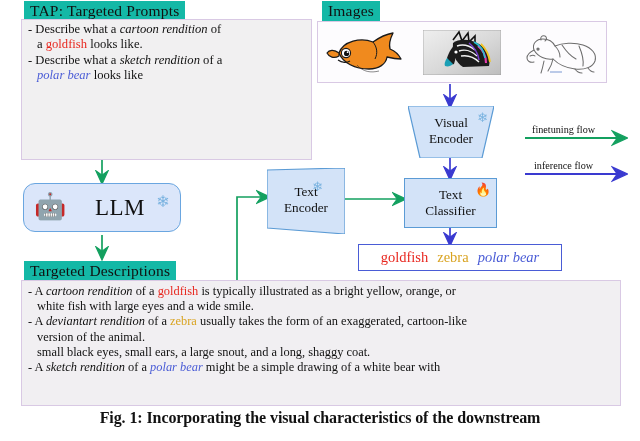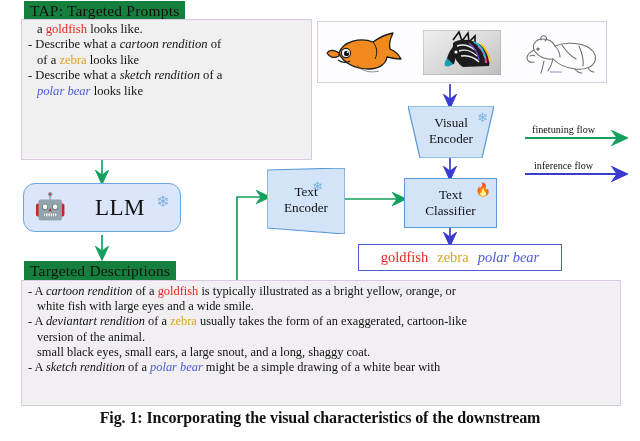--- a/index.html
+++ b/index.html
@@ -5,21 +5,21 @@
   html,body{margin:0;padding:0;background:#ffffff;}
   body{
     width:640px;height:441px;position:relative;overflow:hidden;
     font-family:"Liberation Serif","DejaVu Serif",serif;
     color:#111;
   }
   .fig{position:absolute;left:0;top:0;width:640px;height:441px;}
 
   
   .hdr{
-    position:absolute;background:#15803d;
+    position:absolute;background:#14b8a6;
     font-size:15.5px;line-height:17px;padding:1px 6px 2px 6px;
     white-space:nowrap;letter-spacing:.2px;
   }
 
   
   .panel{
     position:absolute;border:1px solid #d9c9e4;background:#f1f0f1;
     box-sizing:border-box;
   }
   .panel.img{background:#fdfcfe;}
@@ -112,27 +112,27 @@
 
     <path d="M525,138 L625,138" stroke="#13a05f" stroke-width="1.9" fill="none" marker-end="url(#ag)"></path>
     <path d="M525,174 L625,174" stroke="#3a3ad0" stroke-width="1.9" fill="none" marker-end="url(#ab)"></path>
   </svg>
 
   <div class="hdr" style="left:24px;top:1px;">TAP: Targeted Prompts</div>
 
   <div class="panel" style="left:21px;top:19px;width:291px;height:141px;"></div>
 
   <div class="txtblk" style="left:28px;top:22px;width:280px;">
+    <div class="ln"><span>- Describe what a </span><i>cartoon rendition</i><span> of</span></div>
     <div class="ln hang"><span>a </span><span class="c-gold">goldfish</span><span> looks like.</span></div>
-    <div class="ln"><span>- Describe what a </span><i>cartoon rendition</i><span> of</span></div>
-    <div class="ln hang"><span>of a </span><span class="c-zeb">zebra</span><span> looks like</span></div>
     <div class="ln"><span>- Describe what a </span><i>sketch rendition</i><span> of a</span></div>
     <div class="ln hang"><span></span><span class="c-bear">polar bear</span><span> looks like</span></div>
   </div>
 
+  <div class="hdr" style="left:322px;top:1px;">Images</div>
 
   <div class="panel img" style="left:317px;top:21px;width:290px;height:62px;"></div>
 
   <svg style="position:absolute;left:325px;top:29px;" width="78" height="46">
     <g>
       <path d="M14,24 C18,12 36,8 48,13 C55,8 62,5 68,4 C65,10 64,16 65,20 C70,22 74,26 76,30 C72,30 66,29 62,28 C61,35 54,40 44,40 C30,40 18,34 14,24 Z" fill="#f08a1e" stroke="#1a1a1a" stroke-width="1.3" stroke-linejoin="round"></path>
       <path d="M14,24 C9,20 4,21 2,24 C4,28 9,30 14,27 Z" fill="#f08a1e" stroke="#1a1a1a" stroke-width="1.2"></path>
       <path d="M48,13 C52,18 53,24 50,30" fill="none" stroke="#1a1a1a" stroke-width="1"></path>
       <ellipse cx="21" cy="24" rx="4.6" ry="4.6" fill="#ffffff" stroke="#1a1a1a" stroke-width="1.1"></ellipse>
       <circle cx="21.6" cy="24.4" r="2.6" fill="#111"></circle>

